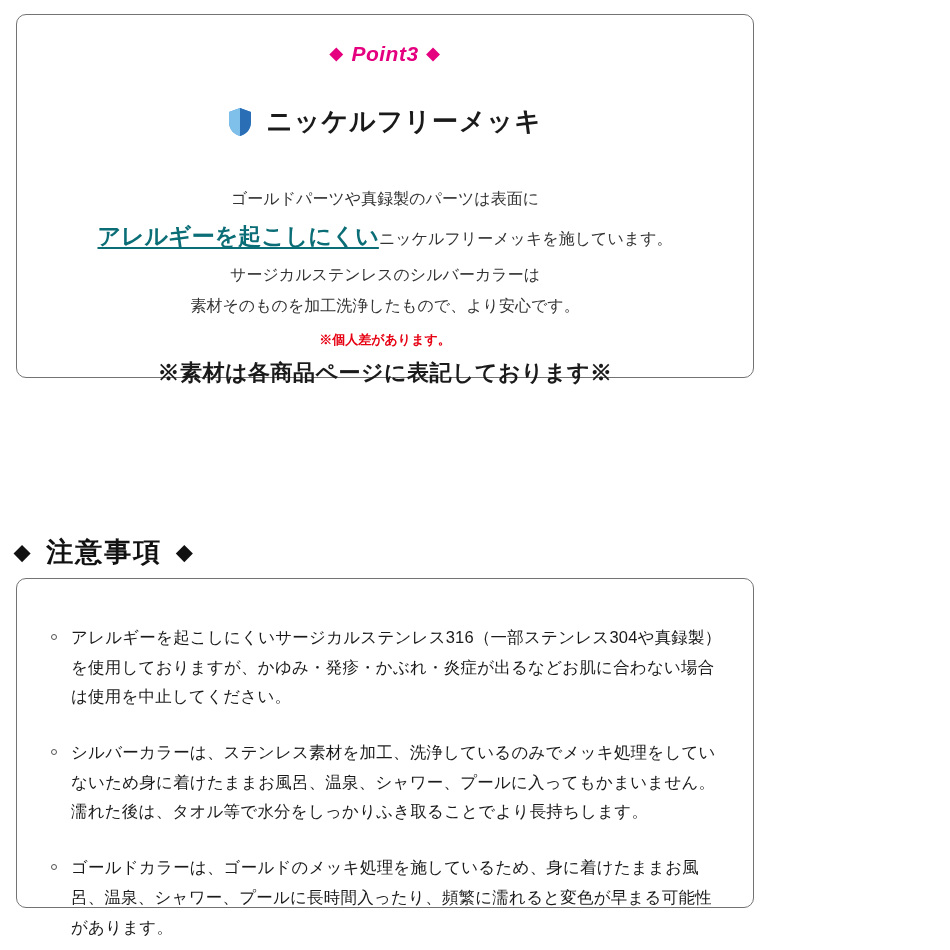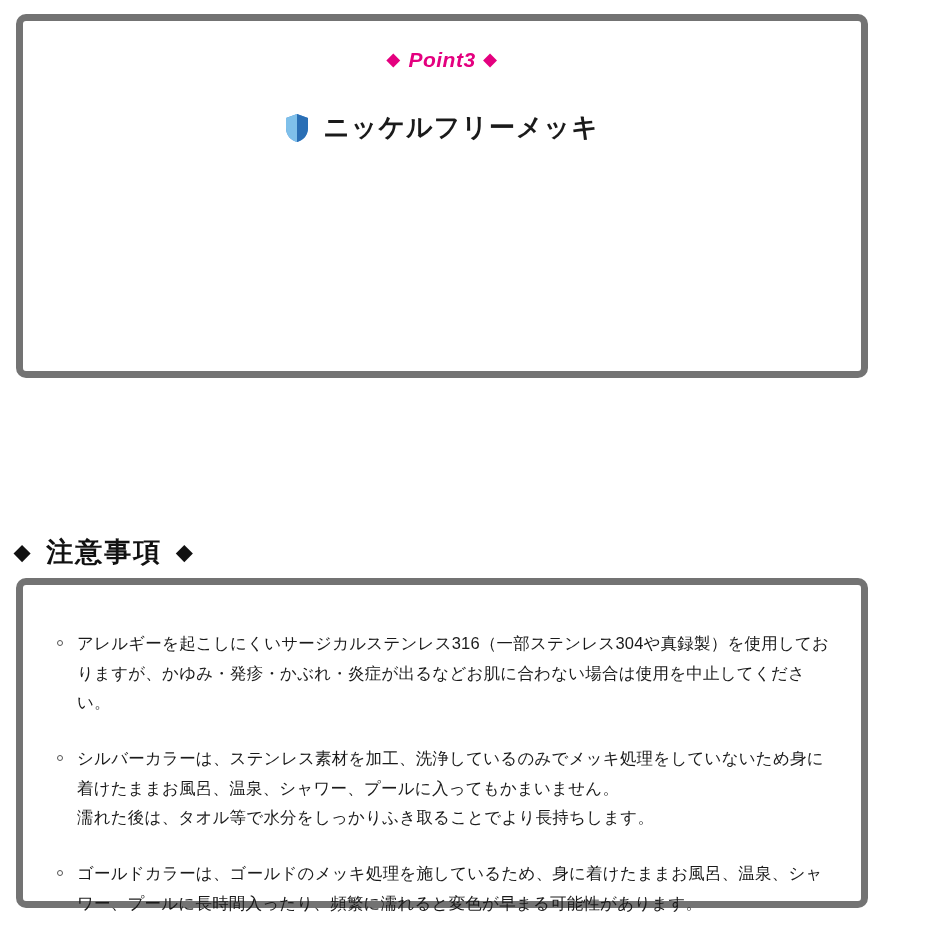--- a/index.html
+++ b/index.html
@@ -19,23 +19,23 @@
     height: 950px;
     position: relative;
     box-sizing: border-box;
   }
 
   
   .card {
     position: absolute;
     left: 16px;
     right: 32px;
-    width: 852px;
+    width: 738px;
     box-sizing: border-box;
-    border: 7px solid #737373;
+    border: 1px solid #737373;
     border-radius: 10px;
     background: #ffffff;
   }
   .card-point3 {
     top: 14px;
     height: 364px;
     padding-top: 26px;
   }
 
   .point-label {
@@ -173,20 +173,30 @@
       <span class="shield-icon">
         <svg width="24" height="30" viewBox="0 0 24 30" xmlns="http://www.w3.org/2000/svg">
           <path d="M12 1 L23 5 V15 C23 23 17.5 27.5 12 29 C6.5 27.5 1 23 1 15 V5 Z" fill="#4a90d9"></path>
           <path d="M12 1 L23 5 V15 C23 23 17.5 27.5 12 29 Z" fill="#2a6fb5"></path>
           <path d="M12 1 L12 29 C6.5 27.5 1 23 1 15 V5 Z" fill="#7fc0ea"></path>
         </svg>
       </span>
       <span>ニッケルフリーメッキ</span>
     </h2>
 
+    <div class="body-block">
+      <div class="line-strong">ゴールドパーツや真録製のパーツは表面に</div>
+      <div>
+        <a class="alert-link" href="#">アレルギーを起こしにくい</a><span>ニッケルフリーメッキを施しています。</span>
+      </div>
+      <div>サージカルステンレスのシルバーカラーは</div>
+      <div>素材そのものを加工洗浄したもので、より安心です。</div>
+      <div class="note-red">※個人差があります。</div>
+      <div class="note-bold">※素材は各商品ページに表記しております※</div>
+    </div>
   </section>
 
   <h2 class="notice-heading">
     <span class="dia">◆</span><span>注意事項</span><span class="dia">◆</span>
   </h2>
 
   <section class="card card-notice">
     <ul class="notice-list">
       <li>アレルギーを起こしにくいサージカルステンレス316（一部ステンレス304や真録製）を使用しておりますが、かゆみ・発疹・かぶれ・炎症が出るなどお肌に合わない場合は使用を中止してください。</li>
       <li style="white-space: pre-line;">シルバーカラーは、ステンレス素材を加工、洗浄しているのみでメッキ処理をしていないため身に着けたままお風呂、温泉、シャワー、プールに入ってもかまいません。

